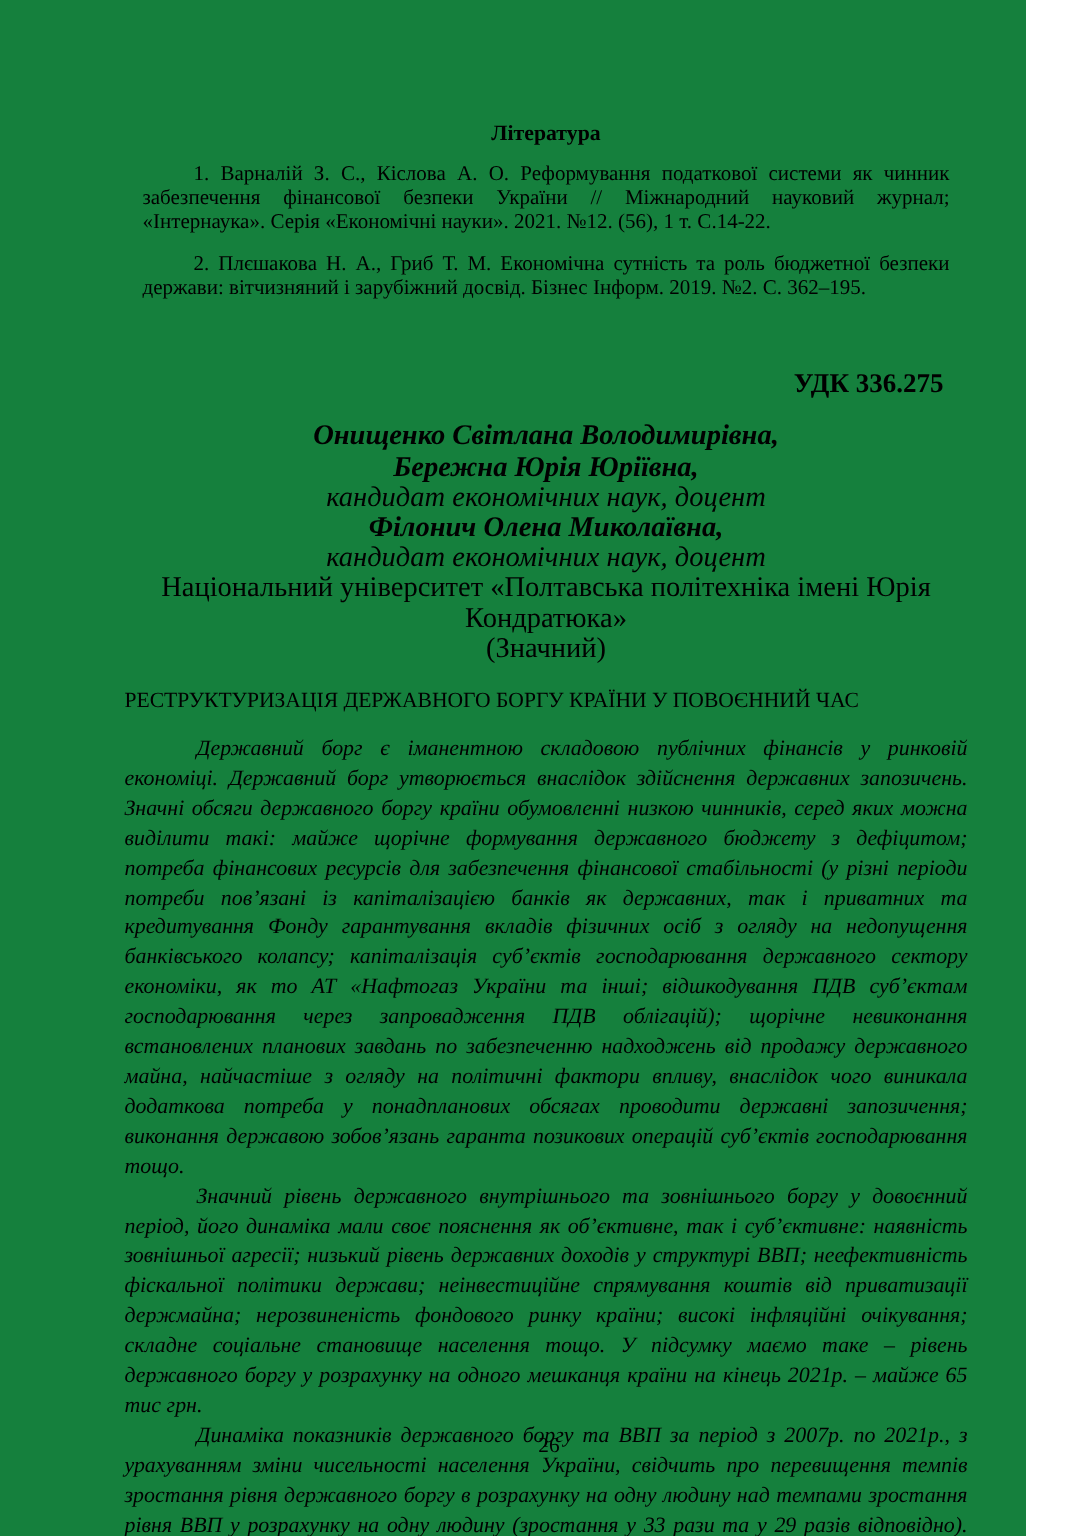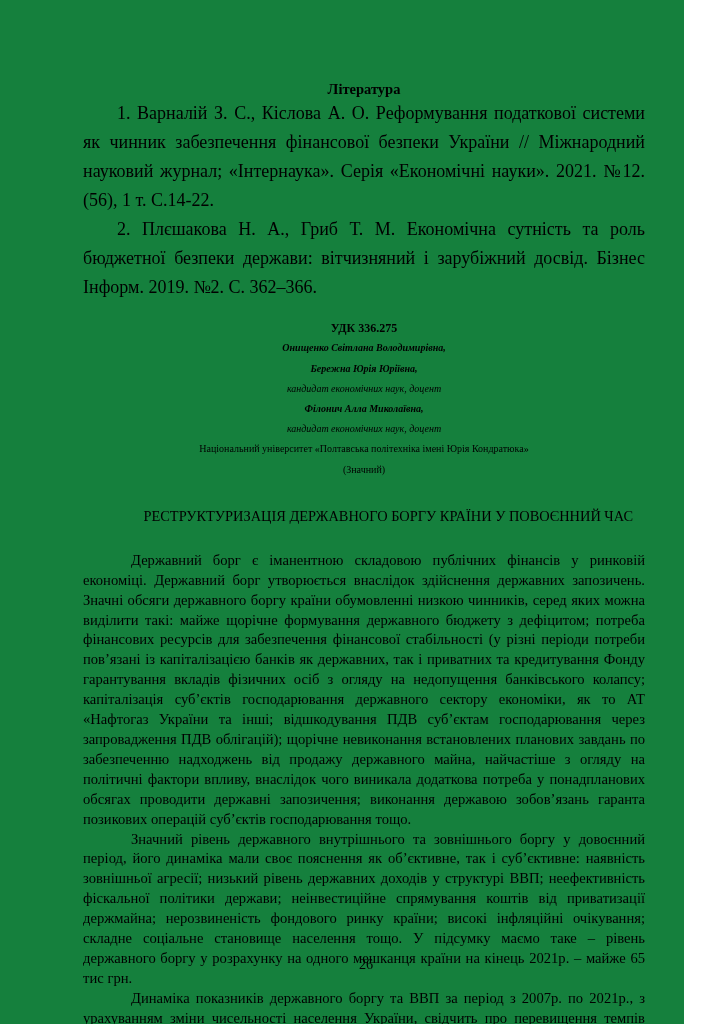--- a/index.html
+++ b/index.html
@@ -27,69 +27,70 @@
   }
 
   .heading-lit {
     font-size: 14.5px;
     font-weight: bold;
     text-align: center;
     line-height: 1.0;
     margin: 0 0 2px 0;
   }
   .ref-para {
-    font-size: 18px;
-    line-height: 29px;
+    font-size: 14px;
+    line-height: 16px;
     text-align: justify;
     text-justify: inter-word;
-    margin: 0;
+    margin: 12px;
     text-indent: 34px;
     hyphens: none;
   }
   .ref-para:last-of-type { margin-bottom: 0; }
 
   .udk {
-    font-size: 12px;
+    font-size: 18px;
     font-weight: bold;
     line-height: 19.9px;
-    margin: 0;
-    text-align: center;
+    margin: 16px;
+    text-align: right;
   }
 
   .authors {
     text-align: center;
-    font-size: 10px;
+    font-size: 19px;
     line-height: 20.2px;
   }
   .authors .nm {
     font-weight: bold;
     font-style: italic;
   }
   .authors .deg {
     font-style: italic;
   }
   .authors .aff {
   }
 
   .article-title {
-    text-align: right;
+    text-align: left;
     font-size: 14.4px;
     line-height: 20px;
-    margin: 12px;
+    margin: 0;
   }
 
   .body-para {
     font-size: 14.6px;
     line-height: 19.9px;
     text-align: justify;
     text-justify: inter-word;
     margin: 0;
     text-indent: 48px;
     hyphens: none;
     word-spacing: 0.1px;
+    font-style: italic;
   }
 
   .pagenum {
     position: absolute;
     left: 0;
     right: 0;
     top: 956px;
     text-align: center;
     font-size: 14.2px;
     padding-left: 48px;
@@ -103,31 +104,31 @@
 <body>
 
 <div class="page">
 
   <div class="content">
 
     <div class="heading-lit">Література</div>
 
     <p class="ref-para">1. Варналій З. С., Кіслова А. О. Реформування податкової системи як чинник забезпечення фінансової безпеки України // Міжнародний науковий журнал; «Інтернаука». Серія «Економічні науки». 2021. №12. (56), 1 т. С.14-22.</p>
 
-    <p class="ref-para">2. Плєшакова Н. А., Гриб Т. М. Економічна сутність та роль бюджетної безпеки держави: вітчизняний і зарубіжний досвід. Бізнес Інформ. 2019. №2. С. 362–366.</p>
+    <p class="ref-para">2. Плєшакова Н. А., Гриб Т. М. Економічна сутність та роль бюджетної безпеки держави: вітчизняний і зарубіжний досвід. Бізнес Інформ. 2019. №2. С. 362–195.</p>
 
     <div class="sp-1"></div>
 
     <div class="udk">УДК 336.275</div>
 
     <div class="authors">
       <div class="nm">Онищенко Світлана Володимирівна,</div>
       <div class="nm">Бережна Юрія Юріївна,</div>
       <div class="deg">кандидат економічних наук, доцент</div>
-      <div class="nm">Філонич Алла Миколаївна,</div>
+      <div class="nm">Філонич Олена Миколаївна,</div>
       <div class="deg">кандидат економічних наук, доцент</div>
       <div class="aff">Національний університет «Полтавська політехніка імені Юрія Кондратюка»</div>
       <div class="aff">(Значний)</div>
     </div>
 
     <div class="sp-3"></div>
 
     <div class="article-title">РЕСТРУКТУРИЗАЦІЯ ДЕРЖАВНОГО БОРГУ КРАЇНИ У ПОВОЄННИЙ ЧАС</div>
 
     <div class="sp-4"></div>

